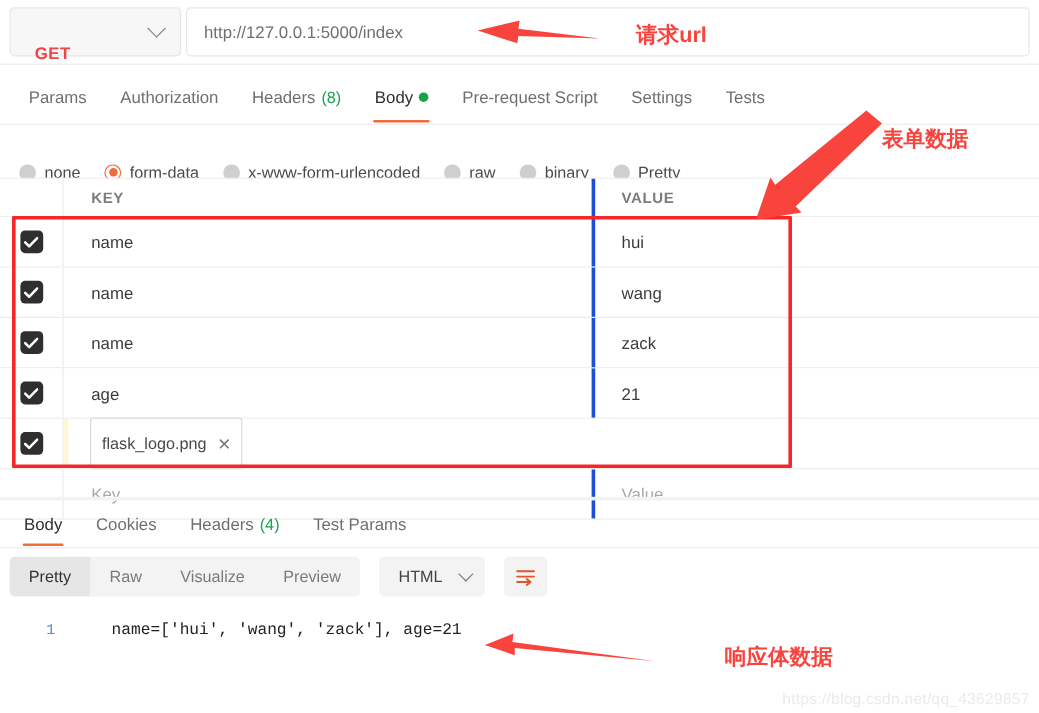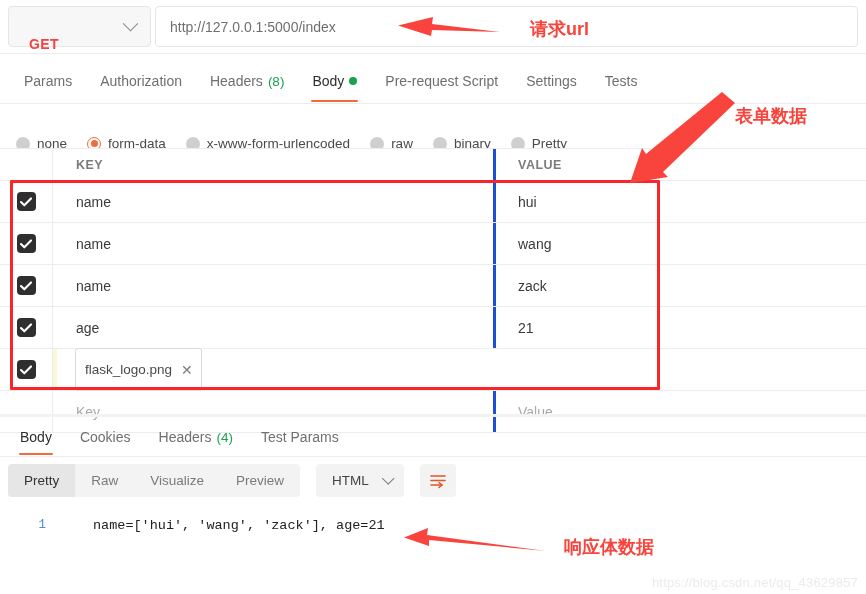--- a/index.html
+++ b/index.html
@@ -439,15 +439,15 @@
     <path d="M735,103 L663,172 L668,177 L630,183 L642,148 L646,154 L722,92 Z" fill="#f8443c"></path>
   </g>
 
   <g>
     <path d="M546,551 L427,535 L428,528 L404,537.5 L429,546 L429,540 Z" fill="#f8443c"></path>
   </g>
 </svg>
 
 <div class="anno-text" style="left:530px; top:17px;">请求url</div>
 <div class="anno-text" style="left:735px; top:104px;">表单数据</div>
-<div class="anno-text" style="left:552px; top:535px;padding-left:12px;">响应体数据</div>
+<div class="anno-text" style="left:592px; top:535px;padding-left:12px;">响应体数据</div>
 
 <div class="watermark">https://blog.csdn.net/qq_43629857</div>
 
 </body></html>

